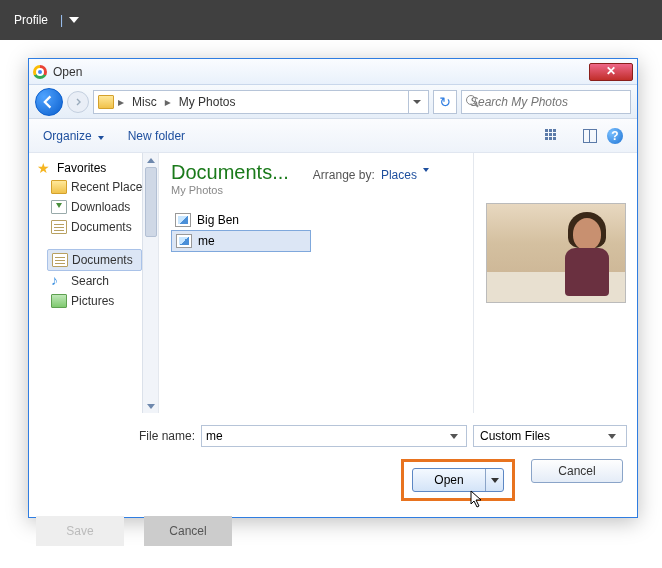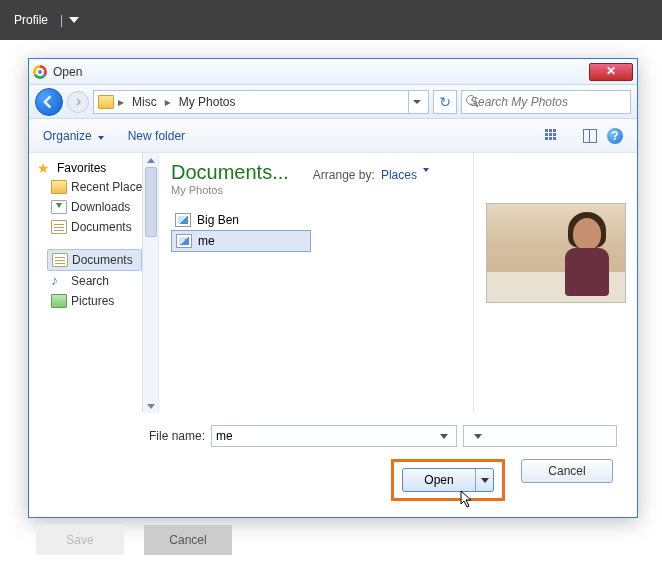--- a/index.html
+++ b/index.html
@@ -74,39 +74,39 @@
 .file-row.sel{background:#dce6f5;border:1px solid #7fa8dc}
 .ic-pict{width:16px;height:14px;background:#fff;border:1px solid #999;position:relative}
 .ic-pict:after{content:"";position:absolute;inset:2px;background:linear-gradient(135deg,#c8e6ff 50%,#4a8fd8 50%)}
 .preview-pane{width:164px;border-left:1px solid #e4e8ee;padding:10px;display:flex;align-items:flex-start;justify-content:center}
 .preview-img{width:140px;height:100px;border:1px solid #bbb;background:linear-gradient(180deg,#e8d8c0 0%,#d4c0a0 40%,#c8b090 100%);position:relative;overflow:hidden;margin-top:40px}
 .preview-img .person{position:absolute;right:10px;top:8px;width:56px;height:86px}
 .preview-img .head{width:28px;height:32px;background:#c89070;border-radius:50% 50% 45% 45%;position:absolute;left:14px;top:6px}
 .preview-img .hair{width:38px;height:36px;background:#3a2818;border-radius:50% 50% 30% 30%;position:absolute;left:9px;top:0}
 .preview-img .torso{width:44px;height:48px;background:#6a3040;border-radius:10px 10px 4px 4px;position:absolute;left:6px;top:36px}
 .preview-img .desk{position:absolute;left:0;bottom:0;width:100%;height:30px;background:#e8e0d0}
-.bottom{padding:12px 20px 16px;border-top:none;position:relative}
+.bottom{padding:12px 10px 16px;border-top:none;position:relative}
 .fn-row{display:flex;align-items:center;gap:6px;margin-bottom:12px;padding-left:100px}
 .fn-label{color:#333}
 .fn-combo{flex:1;height:22px;border:1px solid #b6c4d8;background:#fff;display:flex;align-items:center;padding:0 4px}
 .fn-combo span{flex:1}
 .fn-combo .dd,.filter-combo .dd{width:16px;height:20px;display:flex;align-items:center;justify-content:center}
 .fn-combo .dd:after,.filter-combo .dd:after{content:"";border-left:4px solid transparent;border-right:4px solid transparent;border-top:5px solid #555}
 .filter-combo{width:154px;height:22px;border:1px solid #b6c4d8;background:#fff;display:flex;align-items:center;padding:0 6px}
 .filter-combo span{flex:1}
 .btn-row{display:flex;justify-content:flex-end;gap:16px;padding-right:4px}
 .win-btn{width:92px;height:24px;border:1px solid #8aa4c8;background:linear-gradient(#fefefe,#e4ecf7);border-radius:3px;display:flex;align-items:center;justify-content:center;color:#333}
 .open-wrap{border:3px solid #e8731f;padding:6px 8px;position:relative}
 .open-btn{width:92px;height:24px;border:1px solid #5c87c4;background:linear-gradient(#f4f9ff,#d4e4f8);border-radius:3px;display:flex;align-items:center}
 .open-btn .lbl{flex:1;text-align:center}
 .open-btn .split{width:18px;height:100%;border-left:1px solid #8aa4c8;display:flex;align-items:center;justify-content:center}
 .open-btn .split:after{content:"";border-left:4px solid transparent;border-right:4px solid transparent;border-top:5px solid #333}
 .cursor{position:absolute;left:66px;top:28px;pointer-events:none}
 .cursor svg{width:16px;height:20px}
-.page-btns{position:absolute;left:36px;bottom:13px;display:flex;gap:20px}
+.page-btns{position:absolute;left:36px;bottom:22px;display:flex;gap:20px}
 .pg-btn{width:88px;height:30px;display:flex;align-items:center;justify-content:center;font-size:13px}
 .pg-save{background:#eee;color:#bbb}
 .pg-cancel{background:#ccc;color:#555}
 </style>
 </head>
 <body>
 
 <div class="header-bar">
   <span>Profile</span>
   <span style="color:#9fc5f8;margin:0 6px">|</span>
@@ -248,20 +248,21 @@
   </div>
 
   <div class="bottom">
     <div class="fn-row">
       <span class="fn-label">File name:</span>
       <div class="fn-combo">
         <span>me</span>
         <div class="dd"></div>
       </div>
       <div class="filter-combo">
+        <span>Custom Files</span>
         <div class="dd"></div>
       </div>
     </div>
     <div class="btn-row">
       <div class="open-wrap">
         <div class="open-btn">
           <span class="lbl">Open</span>
           <div class="split"></div>
         </div>
         <div class="cursor">

